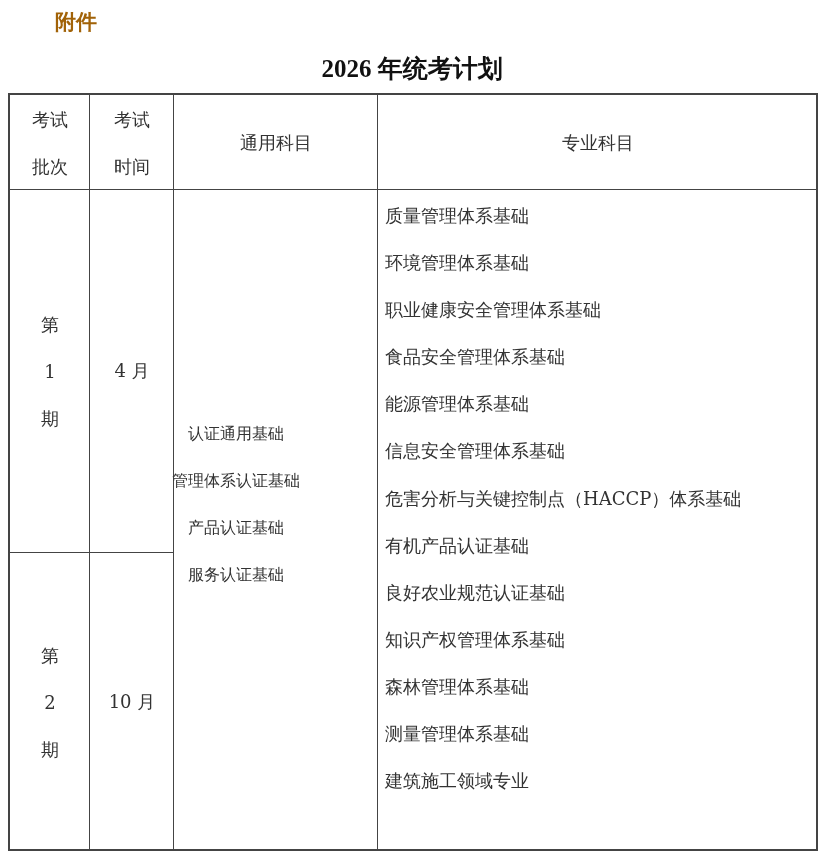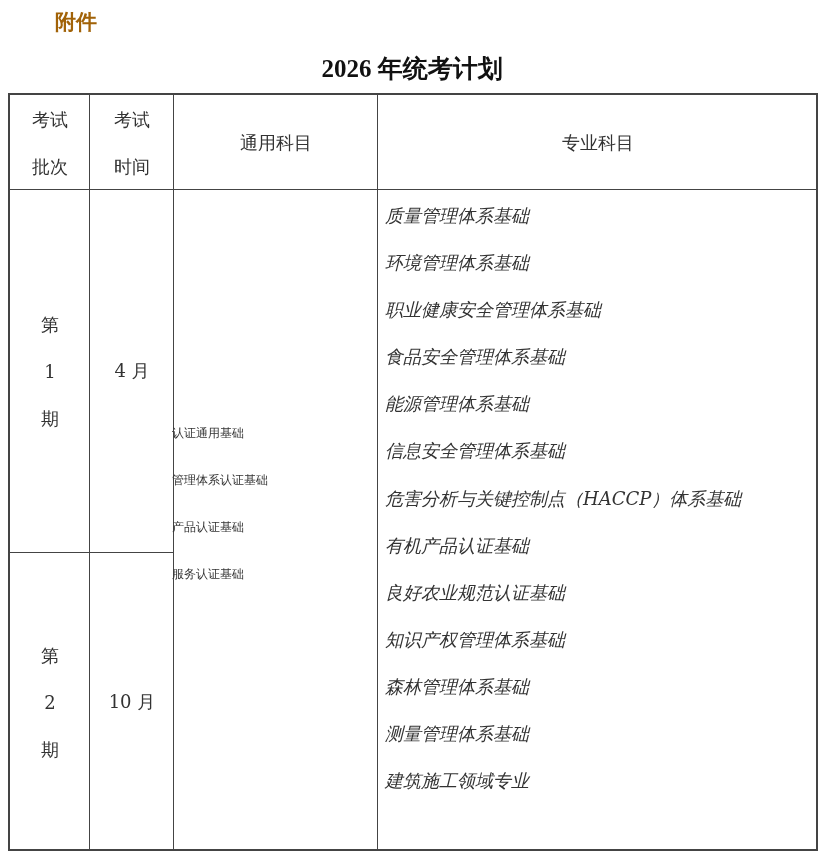--- a/index.html
+++ b/index.html
@@ -5,24 +5,24 @@
   html,body{margin:0;padding:0;background:#fff;}
   body{width:824px;height:857px;position:relative;overflow:hidden;font-family:"DejaVu Serif","Liberation Serif",serif;color:#333;}
   .attach{position:absolute;left:55px;top:8px;font-family:"DejaVu Sans","Liberation Sans",sans-serif;font-weight:bold;font-size:21px;color:#a16207;}
   .title{position:absolute;left:0;width:824px;top:52px;text-align:center;font-weight:bold;font-size:25px;color:#111;font-family:"Liberation Serif","DejaVu Serif",serif;}
   .tbl{position:absolute;left:8px;top:93px;width:810px;height:758px;border:2px solid #444;box-sizing:border-box;padding-left:48px;}
   .vl{position:absolute;top:0;bottom:0;width:0;border-left:1.5px solid #444;}
   .hl{position:absolute;height:0;border-top:1.5px solid #444;}
   .cell{position:absolute;display:flex;flex-direction:column;justify-content:center;align-items:center;font-size:18px;}
   .stack span{display:block;line-height:47px;text-align:center;}
   .hdr span{display:block;line-height:47px;}
-  .gen{position:absolute;left:172px;top:410px;font-size:12px;}
+  .gen{position:absolute;left:172px;top:410px;font-size:16px;text-align:center;}
   .gen span{display:block;line-height:47px;}
   .spec{position:absolute;left:385px;top:192px;font-size:18px;}
-  .spec span{display:block;line-height:47.1px;white-space:nowrap;font-style:italic;}
+  .spec span{display:block;line-height:47.1px;white-space:nowrap;}
 </style>
 </head>
 <body>
 
 <div class="attach">附件</div>
 <div class="title">2026 年统考计划</div>
 
 <div class="tbl">
 
   <div class="vl" style="left:79px;"></div>

